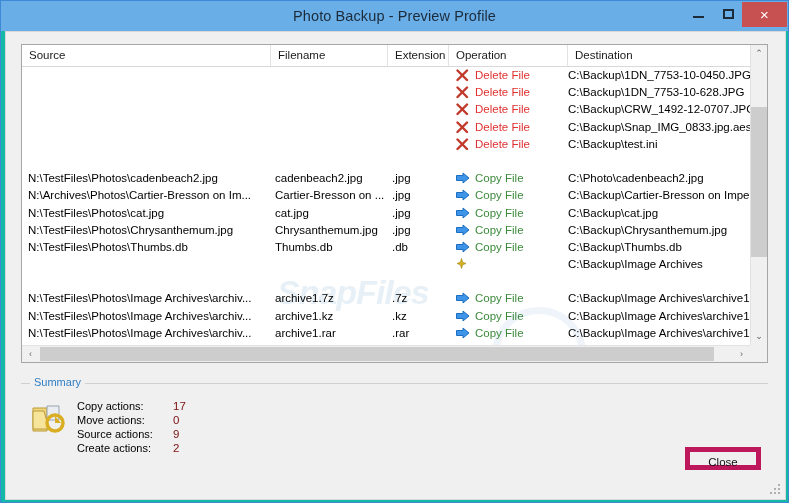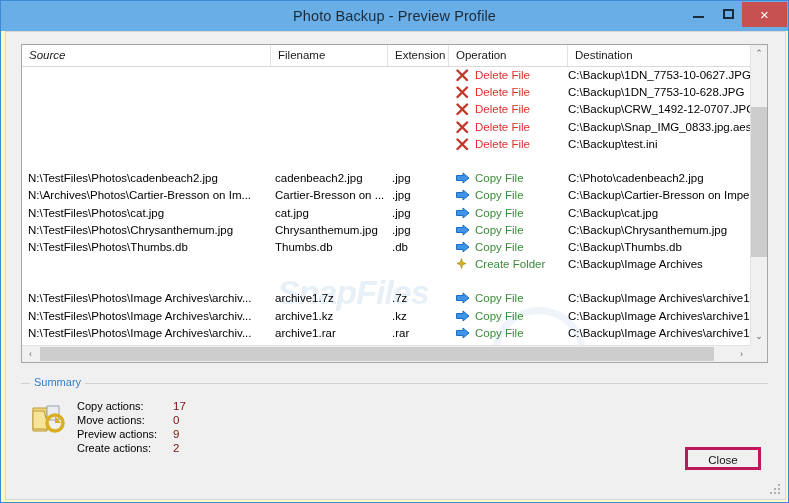--- a/index.html
+++ b/index.html
@@ -6,21 +6,21 @@
     margin: 0; padding: 0;
     width: 789px; height: 503px;
     overflow: hidden;
     background: #ffffff;
     font-family: "Liberation Sans", sans-serif;
   }
   #window {
     position: absolute;
     left: 0; top: 0;
     width: 789px; height: 503px;
-    background: #fef9c3;
+    background: #14b8a6;
     box-sizing: border-box;
     border: 1px solid #3c8ad6;
   }
   
   #titlebar {
     position: absolute;
     left: 0; top: 0;
     width: 787px; height: 30px;
     background: #6aaee8;
   }
@@ -97,21 +97,21 @@
     top: 0; height: 21px; line-height: 21px;
     font-size: 11.5px;
     color: #1a1a1a;
     padding-left: 7px;
     box-sizing: border-box;
     border-right: 1px solid #e2e2e2;
     background: #ffffff;
     white-space: nowrap;
     overflow: hidden;
   }
-  #hc0 { left: 0px;   width: 249px; font-style: italic; }
+  #hc0 { left: 0px;   width: 249px; }
   #hc1 { left: 249px; width: 117px; }
   #hc2 { left: 366px; width: 61px;  }
   #hc3 { left: 427px; width: 119px; }
   #hc4 { left: 546px; width: 199px; border-right: 0; }
 
   #rows {
     position: absolute;
     left: 0; top: 22px;
     width: 728px; height: 274px;
     overflow: hidden;
@@ -234,21 +234,21 @@
     left: 152px;
     font-size: 11.5px;
     color: #7a1111;
   }
   
   #close-button {
     position: absolute;
     left: 679px; top: 415px;
     width: 76px; height: 23px;
     background: #f0f0f0;
-    border: 3px solid #be185d;
+    border: 5px solid #be185d;
     box-sizing: border-box;
     font-size: 11.5px;
     color: #111111;
     text-align: center;
     line-height: 21px;
     cursor: default;
   }
   #resize-grip {
     position: absolute;
     right: 3px; bottom: 3px;
@@ -315,21 +315,21 @@
             <div class="cell c-source"></div>
             <div class="cell c-file"></div>
             <div class="cell c-ext"></div>
             <div class="opicon">
               <svg width="13" height="13" viewBox="0 0 13 13">
                 <path d="M1.5 1.5 L11 11" stroke="#c0392b" stroke-width="2.4" stroke-linecap="round" fill="none"></path>
                 <path d="M11 1.5 L1.5 11" stroke="#c0392b" stroke-width="2.4" stroke-linecap="round" fill="none"></path>
               </svg>
             </div>
             <div class="cell c-op op-delete" style="color: rgb(224, 48, 48);">Delete File</div>
-            <div class="cell c-dest">C:\Backup\1DN_7753-10-0627.JPG</div>
+            <div class="cell c-dest">C:\Backup\1DN_7753-10-0450.JPG</div>
           </div>
           <div class="row">
             <div class="cell c-source"></div>
             <div class="cell c-file"></div>
             <div class="cell c-ext"></div>
             <div class="opicon">
               <svg width="13" height="13" viewBox="0 0 13 13">
                 <path d="M1.5 1.5 L11 11" stroke="#c0392b" stroke-width="2.4" stroke-linecap="round" fill="none"></path>
                 <path d="M11 1.5 L1.5 11" stroke="#c0392b" stroke-width="2.4" stroke-linecap="round" fill="none"></path>
               </svg>
@@ -445,21 +445,20 @@
           </div>
           <div class="row">
             <div class="cell c-source"></div>
             <div class="cell c-file"></div>
             <div class="cell c-ext"></div>
             <div class="opicon">
               <svg width="11" height="11" viewBox="0 0 11 11">
                 <path d="M5.5 0.5 L6.6 4.2 L10 5.5 L6.6 6.8 L5.5 10.5 L4.4 6.8 L1 5.5 L4.4 4.2 Z" fill="#d8b21a" stroke="#9c7f12" stroke-width="0.6"></path>
               </svg>
             </div>
-            <div class="cell c-op op-create" style="color: rgb(60, 138, 60);">Create Folder</div>
             <div class="cell c-dest">C:\Backup\Image Archives</div>
           </div>
           <div class="row">
             <div class="cell c-source"></div>
             <div class="cell c-file"></div>
             <div class="cell c-ext"></div>
             <div class="cell c-op op-none" style="color: rgb(0, 0, 0);"></div>
             <div class="cell c-dest"></div>
           </div>
           <div class="row">
@@ -525,21 +524,21 @@
           <path d="M4 13 L15 13 L20 31 L4 31 Z" fill="#f7e49b" stroke="#b99a34" stroke-width="1"></path>
           <circle cx="26" cy="25" r="8" fill="none" stroke="#d9ae22" stroke-width="3.5"></circle>
           <path d="M26 18 L32 25 L26 25 Z" fill="#d9ae22"></path>
         </svg>
       </div>
 
       <div class="sum-row" style="top:24px">Copy actions:</div>
       <div class="sum-val" style="top:24px">17</div>
       <div class="sum-row" style="top:38px">Move actions:</div>
       <div class="sum-val" style="top:38px">0</div>
-      <div class="sum-row" style="top:52px">Preview actions:</div>
+      <div class="sum-row" style="top:52px">Source actions:</div>
       <div class="sum-val" style="top:52px">9</div>
       <div class="sum-row" style="top:66px">Create actions:</div>
       <div class="sum-val" style="top:66px">2</div>
     </div>
 
     <div id="close-button">Close</div>
 
     <div id="resize-grip">
         <span class="grip-dot" style="left: 8px; top: 0px;"></span>
         <span class="grip-dot" style="left: 4px; top: 4px;"></span>

